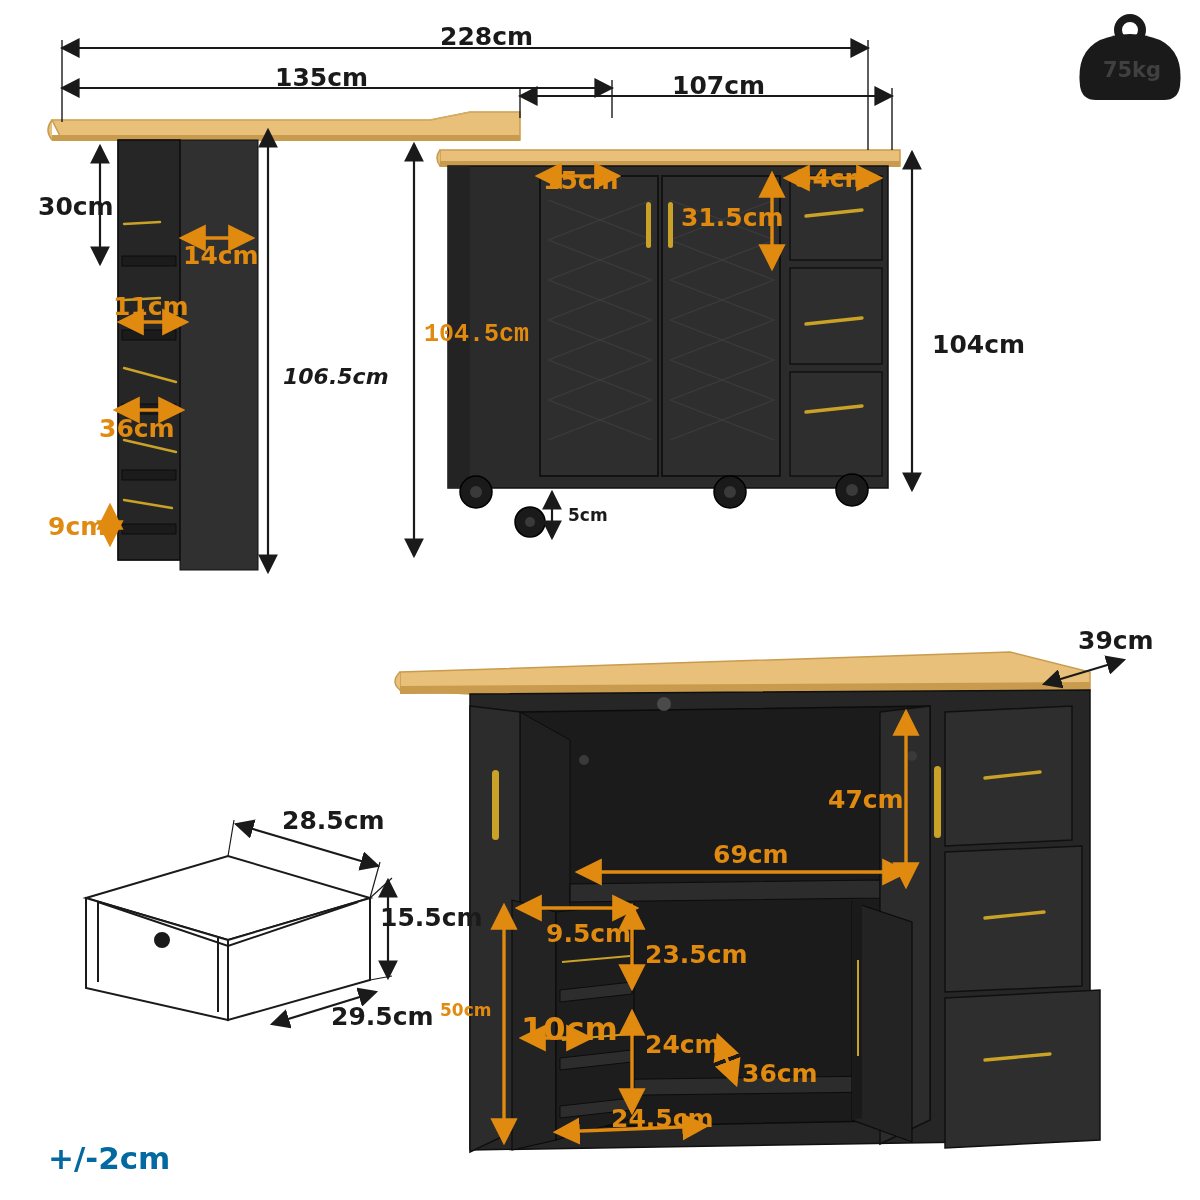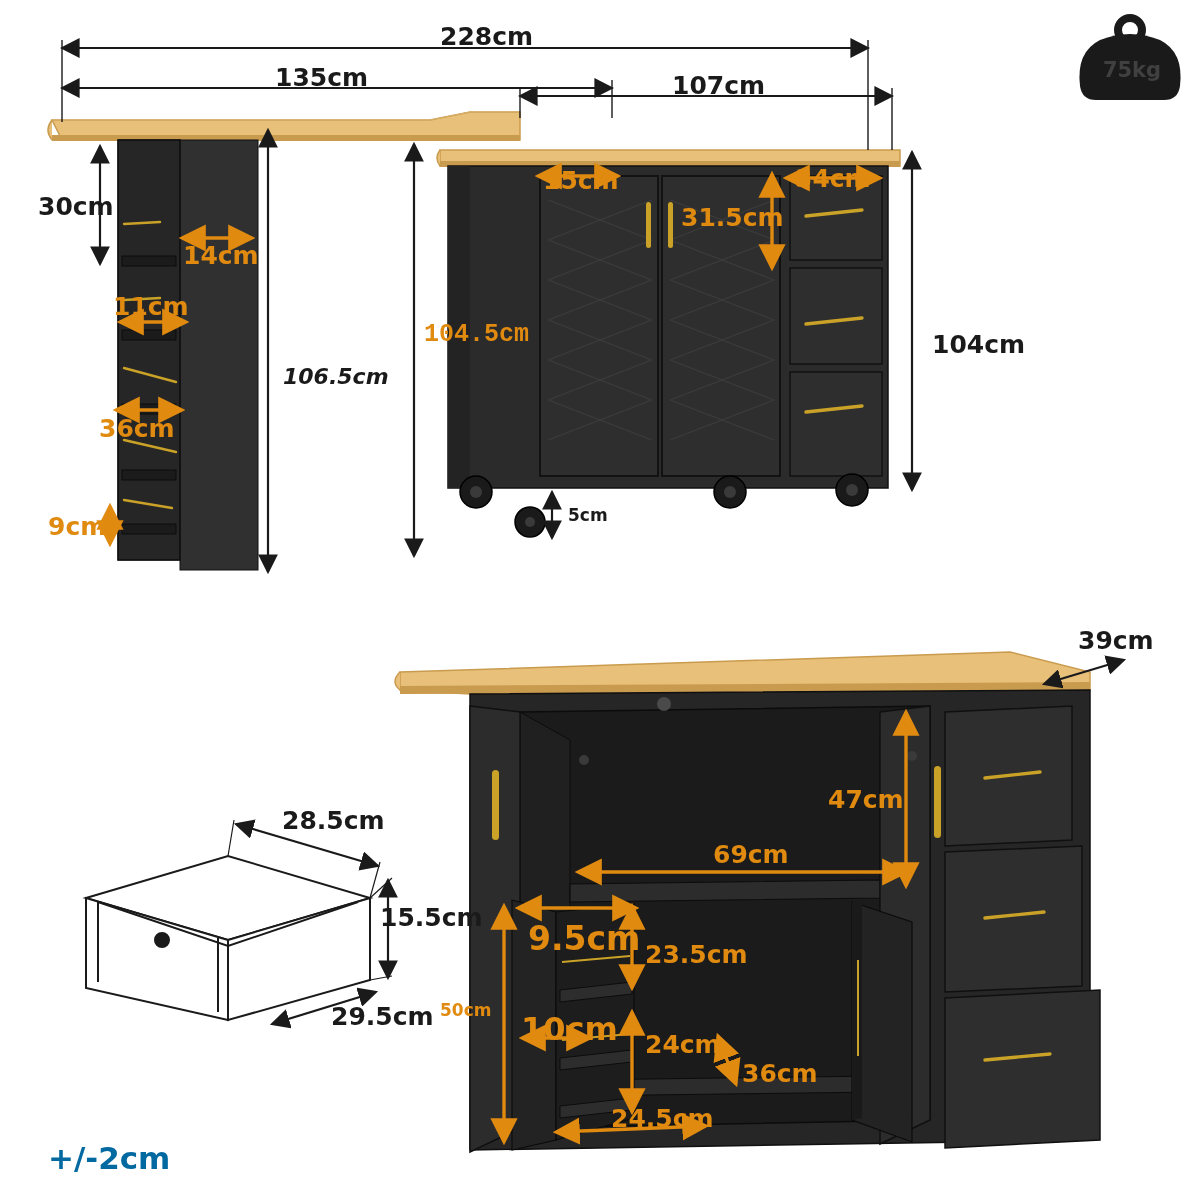--- a/index.html
+++ b/index.html
@@ -262,21 +262,21 @@
   <div class="lbl lbl-black" style="left:932px;top:302px;font-size:25px;margin-top:28px;">104cm</div>
   <div class="lbl lbl-black" style="left:568px;top:505px;font-size:17px;">5cm</div>
 
   <div class="lbl lbl-black" style="left:282px;top:806px;font-size:25px;">28.5cm</div>
   <div class="lbl lbl-black" style="left:380px;top:903px;font-size:25px;">15.5cm</div>
   <div class="lbl lbl-black" style="left:300px;top:1002px;font-size:25px;margin-left:31px;">29.5cm</div>
 
   <div class="lbl lbl-black" style="left:1078px;top:626px;font-size:25px;">39cm</div>
   <div class="lbl lbl-orange" style="left:828px;top:785px;font-size:25px;">47cm</div>
   <div class="lbl lbl-orange" style="left:713px;top:840px;font-size:25px;">69cm</div>
-  <div class="lbl lbl-orange" style="left:528px;top:919px;font-size:33px;">9.5cm</div>
+  <div class="lbl lbl-orange" style="left:546px;top:919px;font-size:25px;">9.5cm</div>
   <div class="lbl lbl-orange" style="left:645px;top:940px;font-size:25px;">23.5cm</div>
   <div class="lbl lbl-orange" style="left:440px;top:1000px;font-size:17px;">50cm</div>
   <div class="lbl lbl-orange" style="left:521px;top:1010px;font-size:32px;">10cm</div>
   <div class="lbl lbl-orange" style="left:645px;top:1030px;font-size:25px;">24cm</div>
   <div class="lbl lbl-orange" style="left:742px;top:1059px;font-size:25px;">36cm</div>
   <div class="lbl lbl-orange" style="left:611px;top:1104px;font-size:25px;">24.5cm</div>
 
   <div class="tol">+/-2cm</div>
 </div>
 

